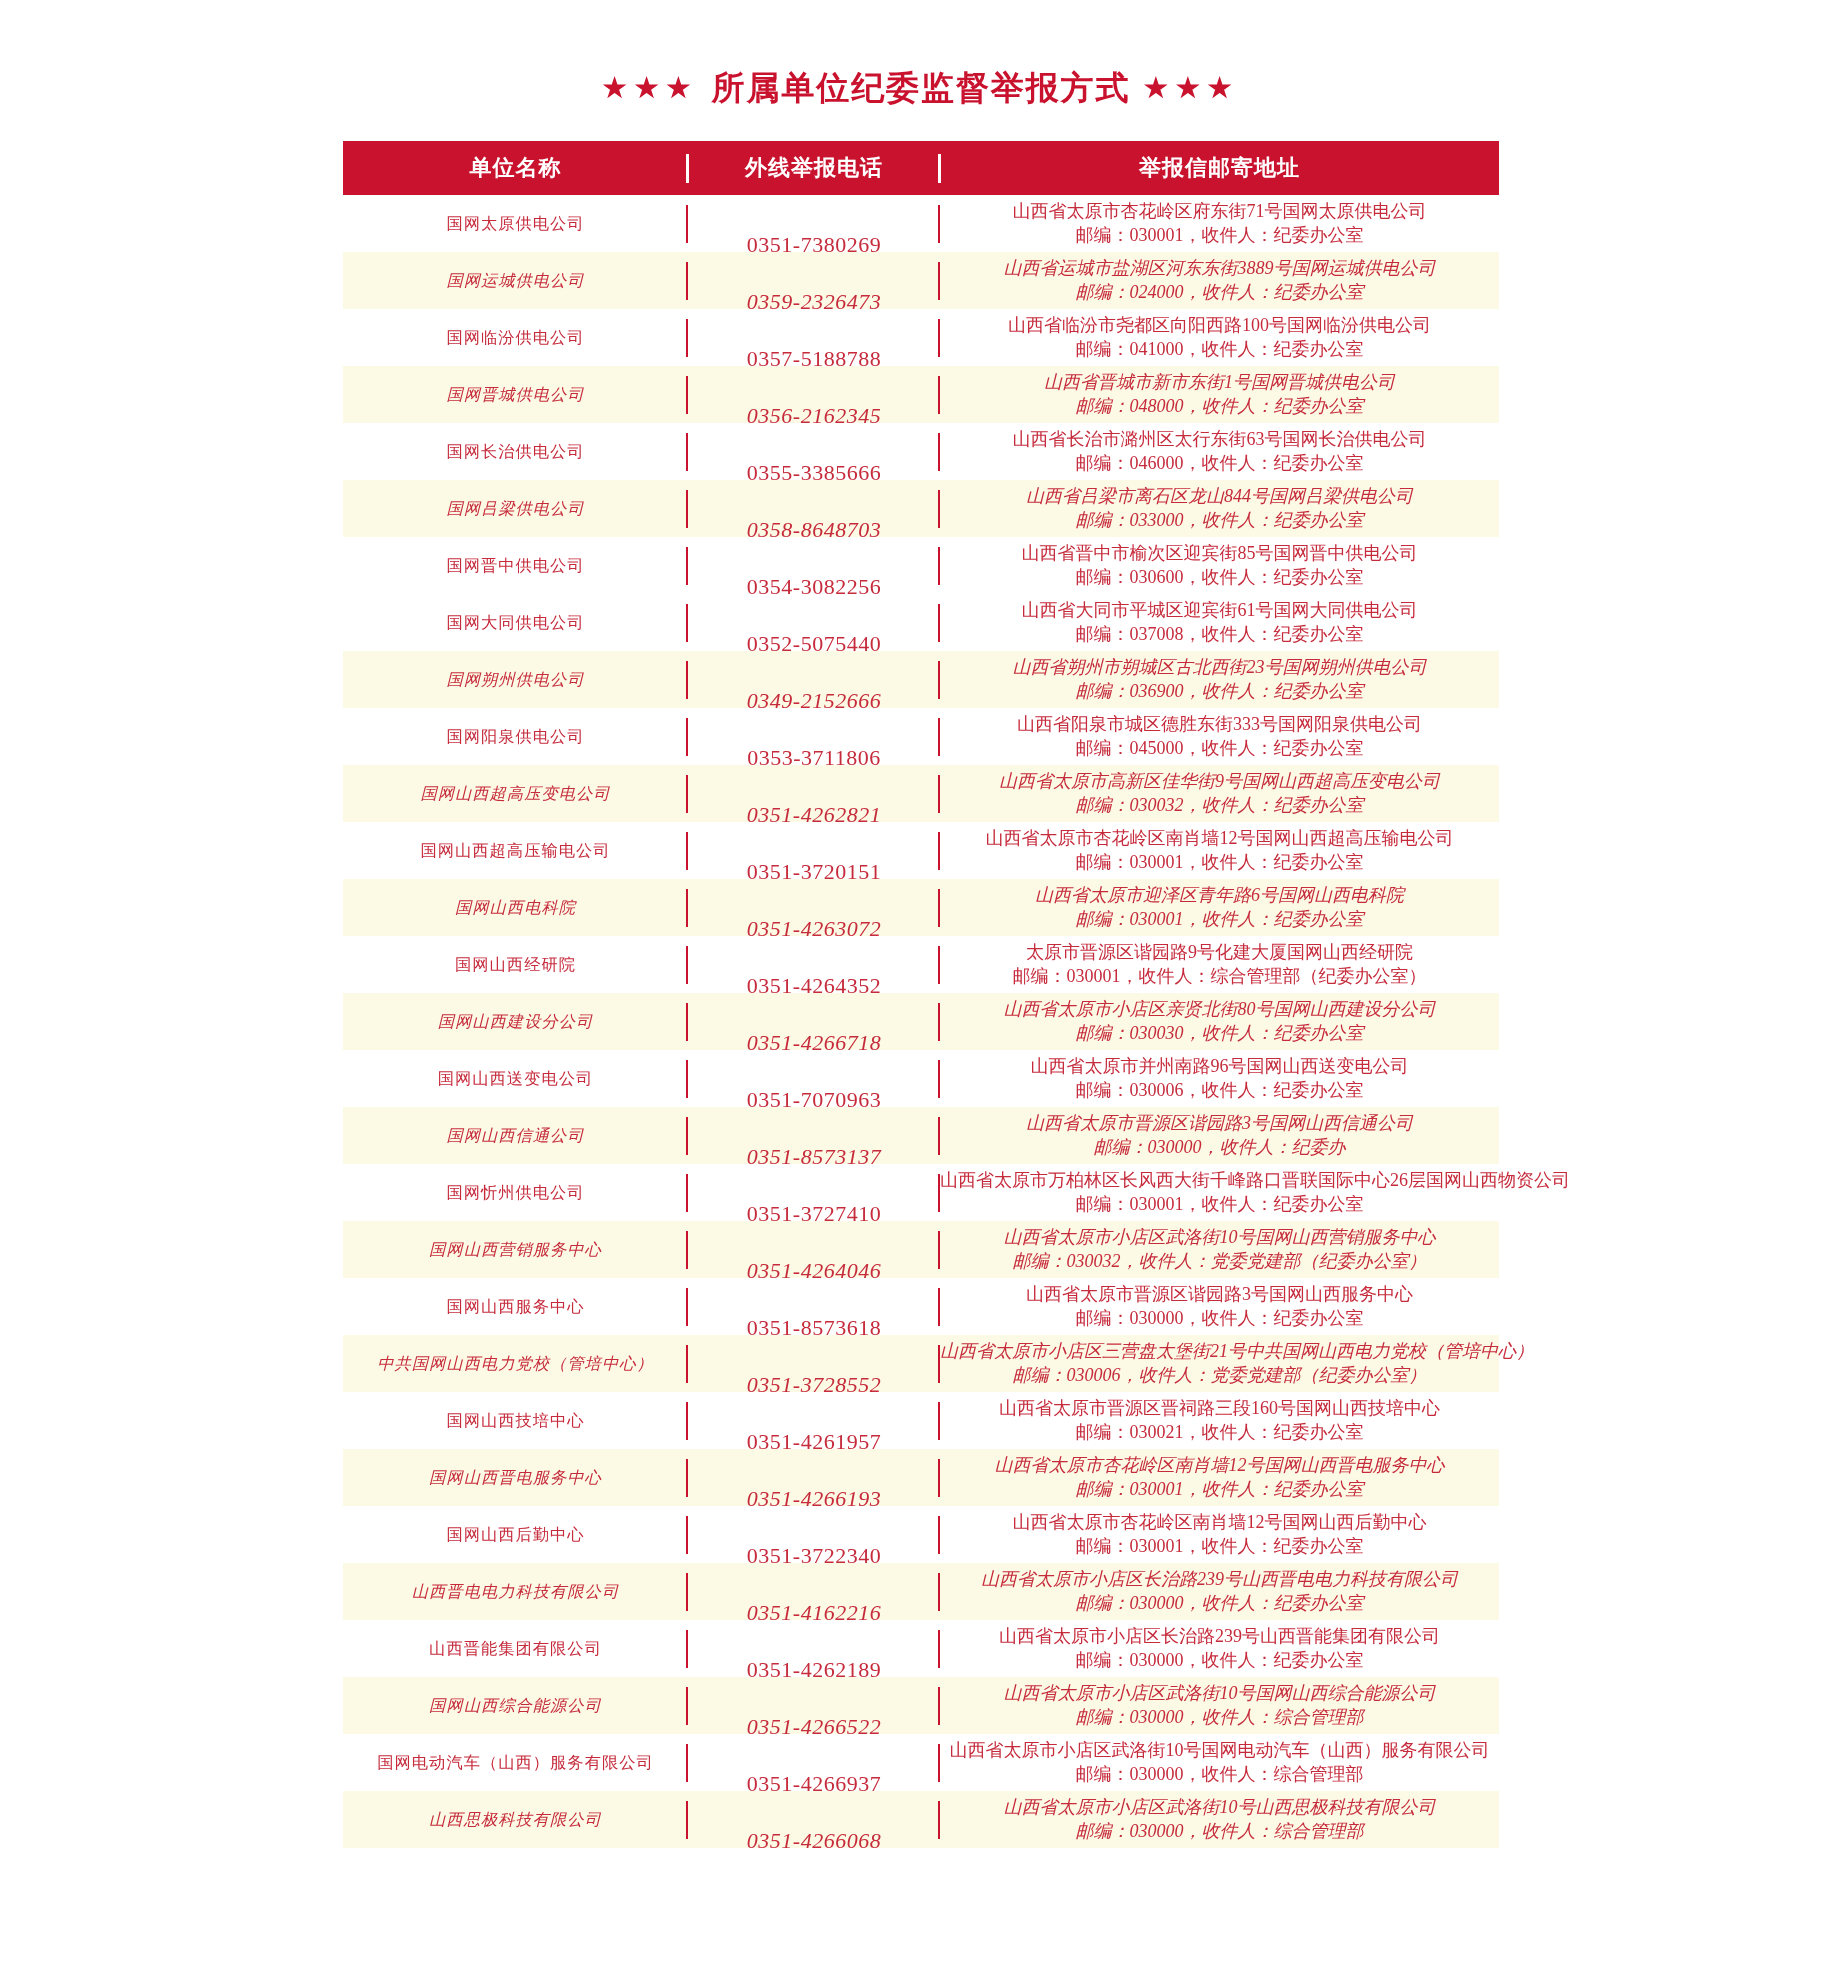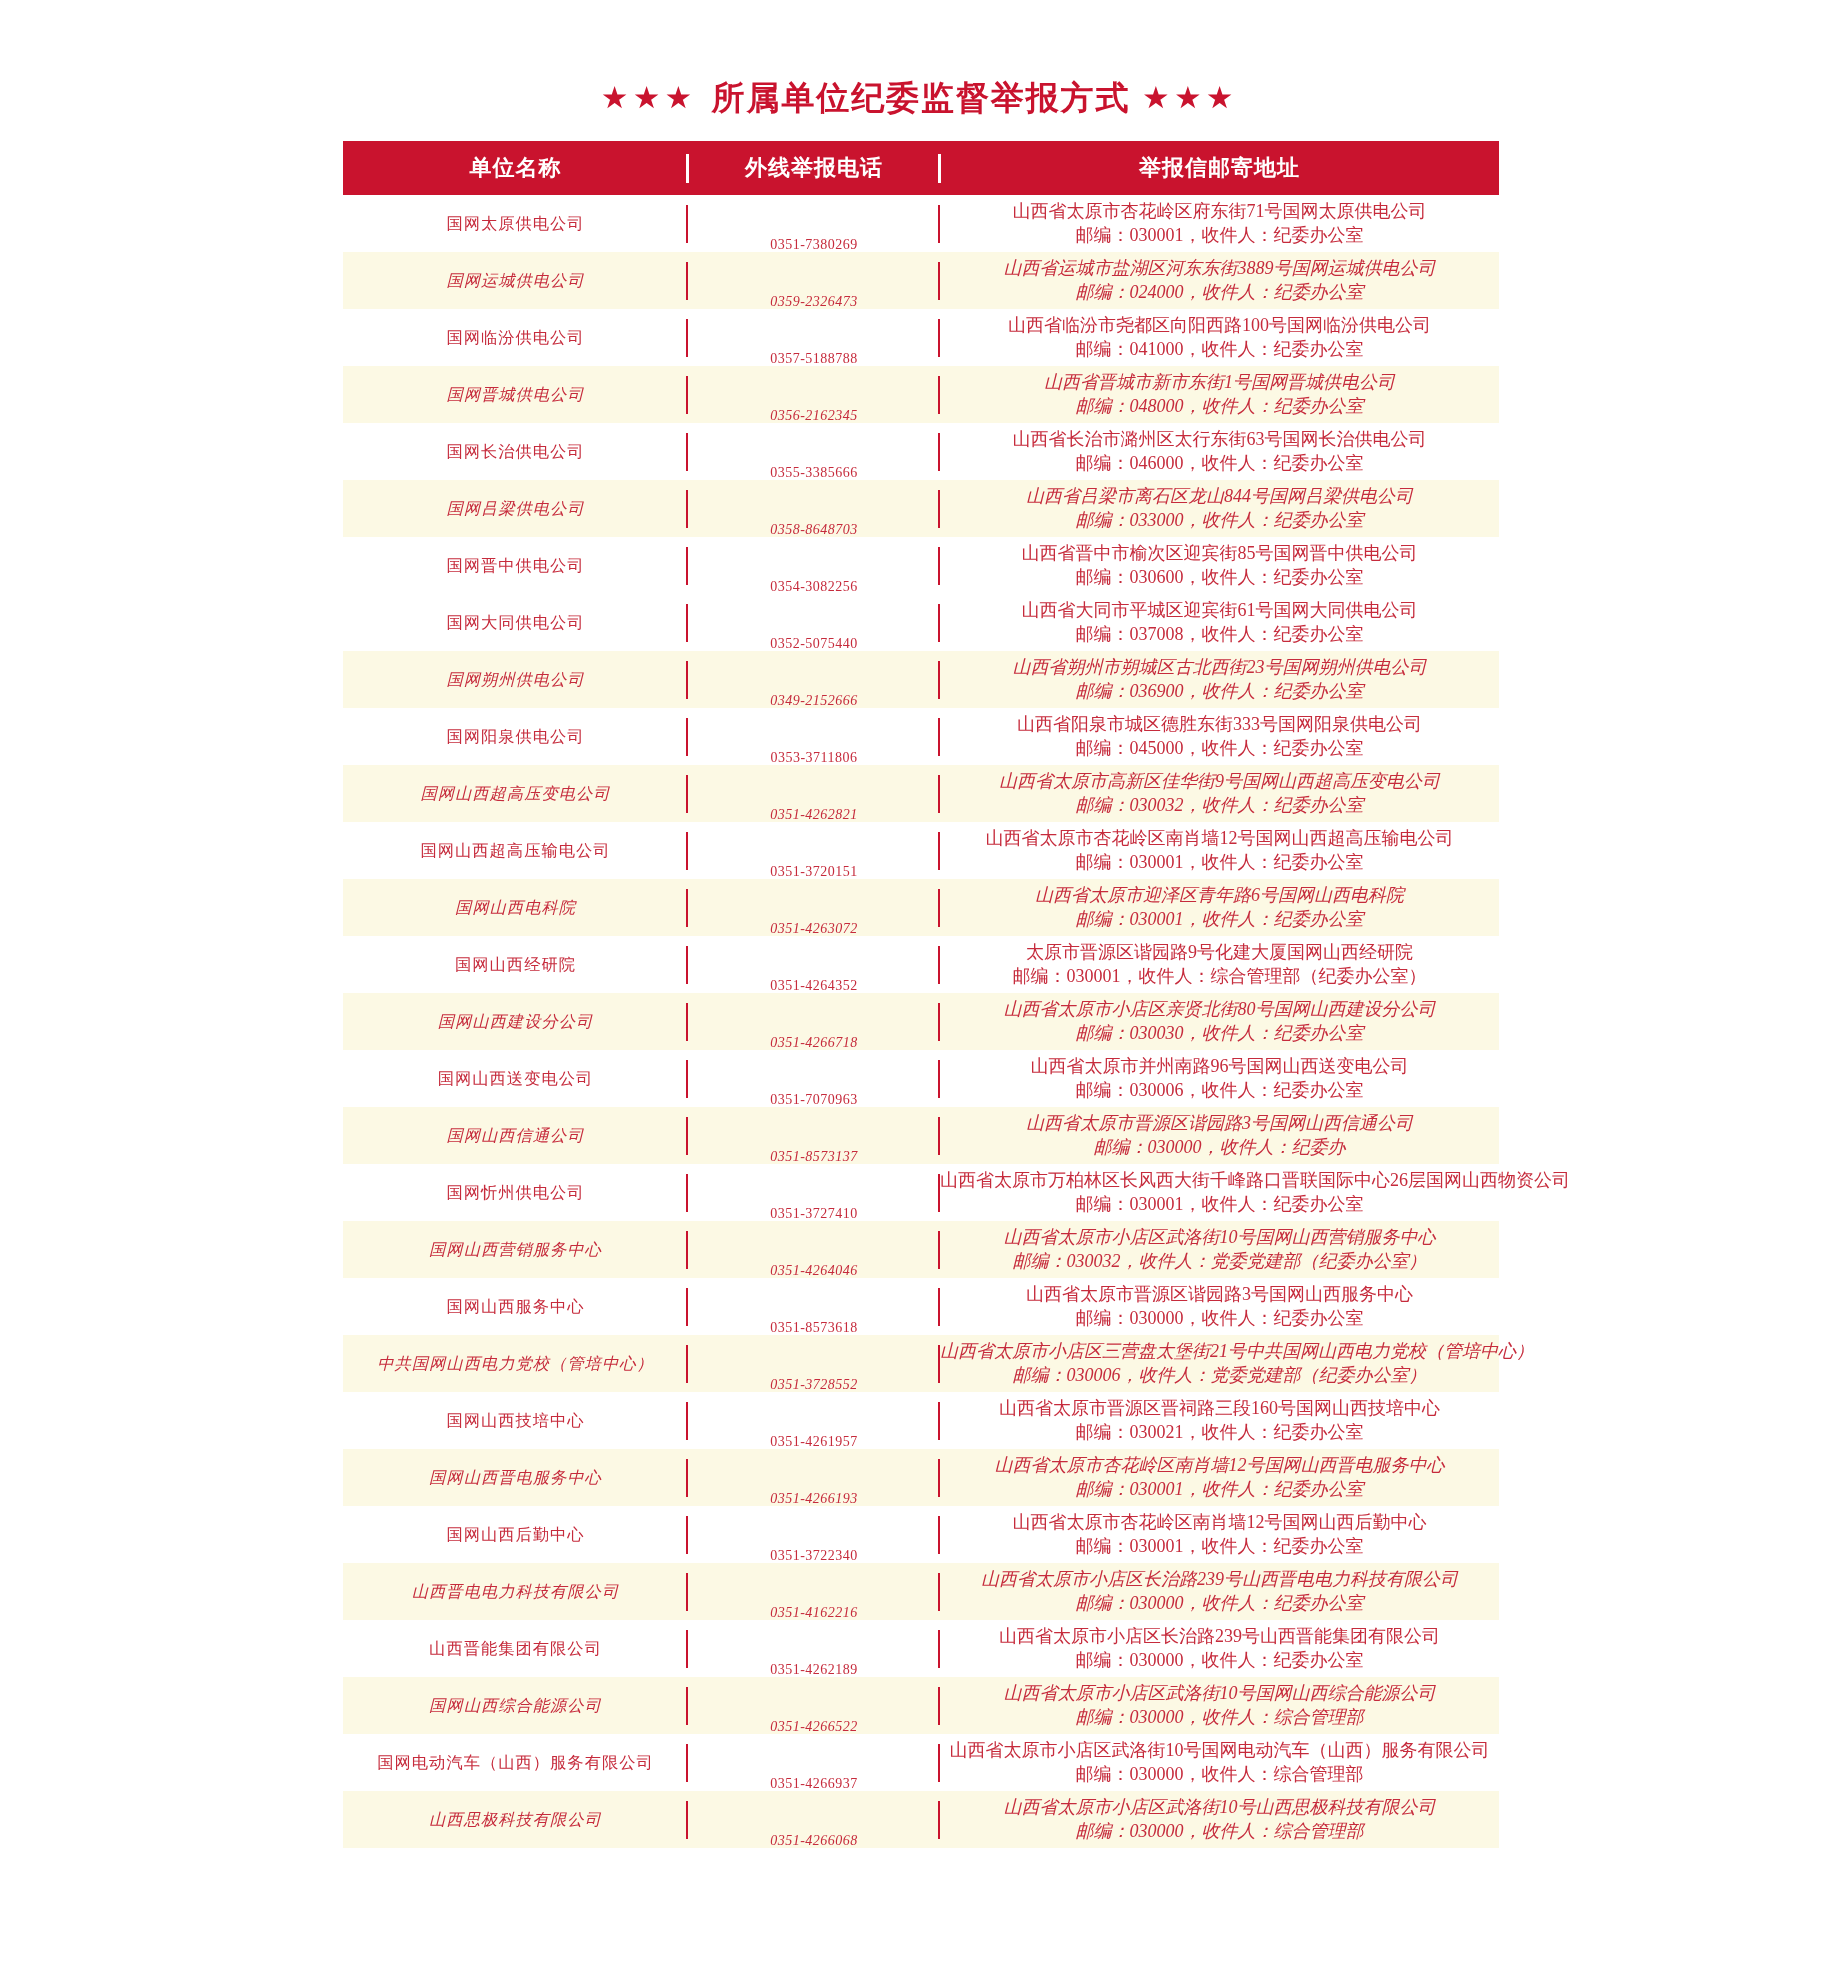--- a/index.html
+++ b/index.html
@@ -2,21 +2,21 @@
 <html><head>
 <meta charset="utf-8">
 <style>
   * { margin:0; padding:0; box-sizing:border-box; }
   html,body { background:#ffffff; }
   body {
     width:1845px; height:1986px; position:relative; overflow:hidden;
     font-family:"Liberation Serif", serif;
   }
   .title-row {
-    position:absolute; left:343px; top:76px; width:1156px;
+    position:absolute; left:343px; top:66px; width:1156px;
     text-align:center; color:#C9132E; font-family:"Liberation Sans", sans-serif;
     font-weight:bold; font-size:33px; letter-spacing:1.9px; white-space:nowrap;
   }
   .title-row .stars { font-size:27px; letter-spacing:7.7px; vertical-align:1.9px; }
   .title-row .stars.left  { margin-right:13.4px; }
   .title-row .stars.right { margin-left:13.4px; }
 
   .report-table { position:absolute; left:343px; top:141px; width:1156px; }
 
   .thead {
@@ -41,21 +41,21 @@
   }
   .trow.alt { background:#FCF9E4;font-style:italic; }
   .rdiv {
     position:absolute; top:9.6px; width:2.4px; height:38px; background:#C9132E;
   }
   .rdiv.d1 { left:343px; }
   .rdiv.d2 { left:595px; }
 
   .cell { text-align:center; }
   .cell.c-name  { width:345px; font-size:16.3px; letter-spacing:1px; }
-  .cell.c-phone { width:252px; font-size:14px; letter-spacing:0.5px;margin-top:43px; }
+  .cell.c-phone { width:252px; font-size:22px; letter-spacing:0.5px;margin-top:43px; }
   .cell.c-addr  { width:559px; font-size:18px; line-height:23.5px;text-align:center; }
   .addr1 { white-space:nowrap; }
   .addr2 { white-space:nowrap; }
 </style>
 </head>
 <body>
 
 <div class="title-row">
   <span class="stars left">★★★</span><span class="title-text">所属单位纪委监督举报方式</span><span class="stars right">★★★</span>
 </div>

